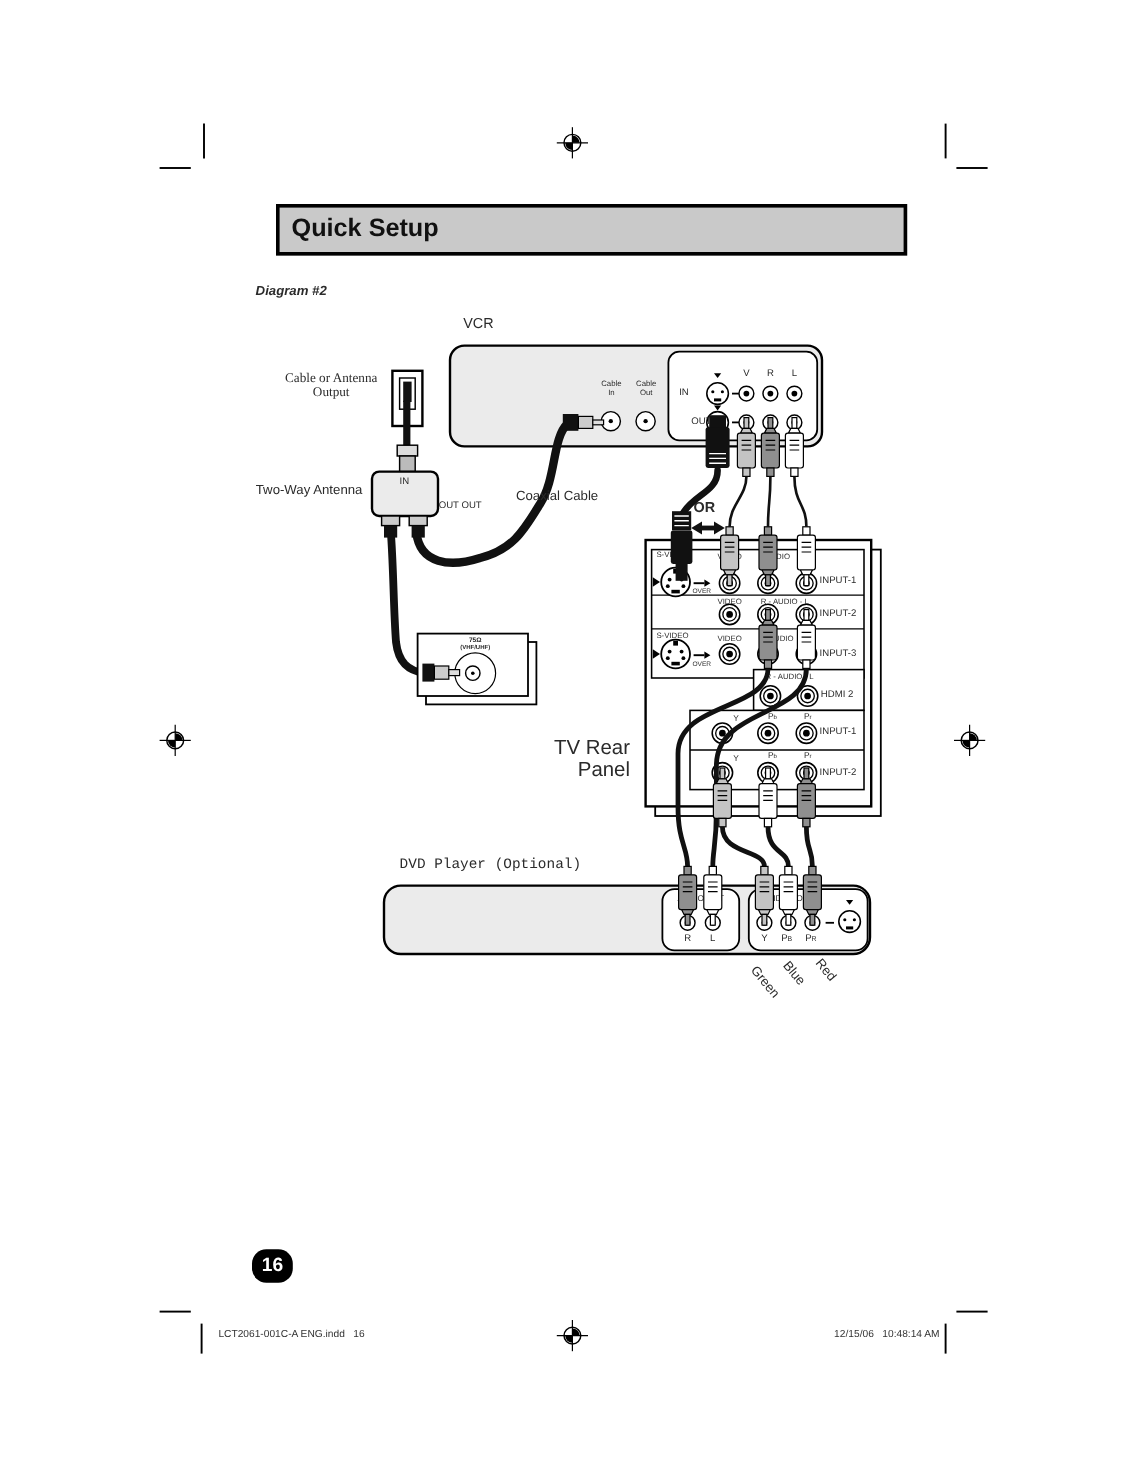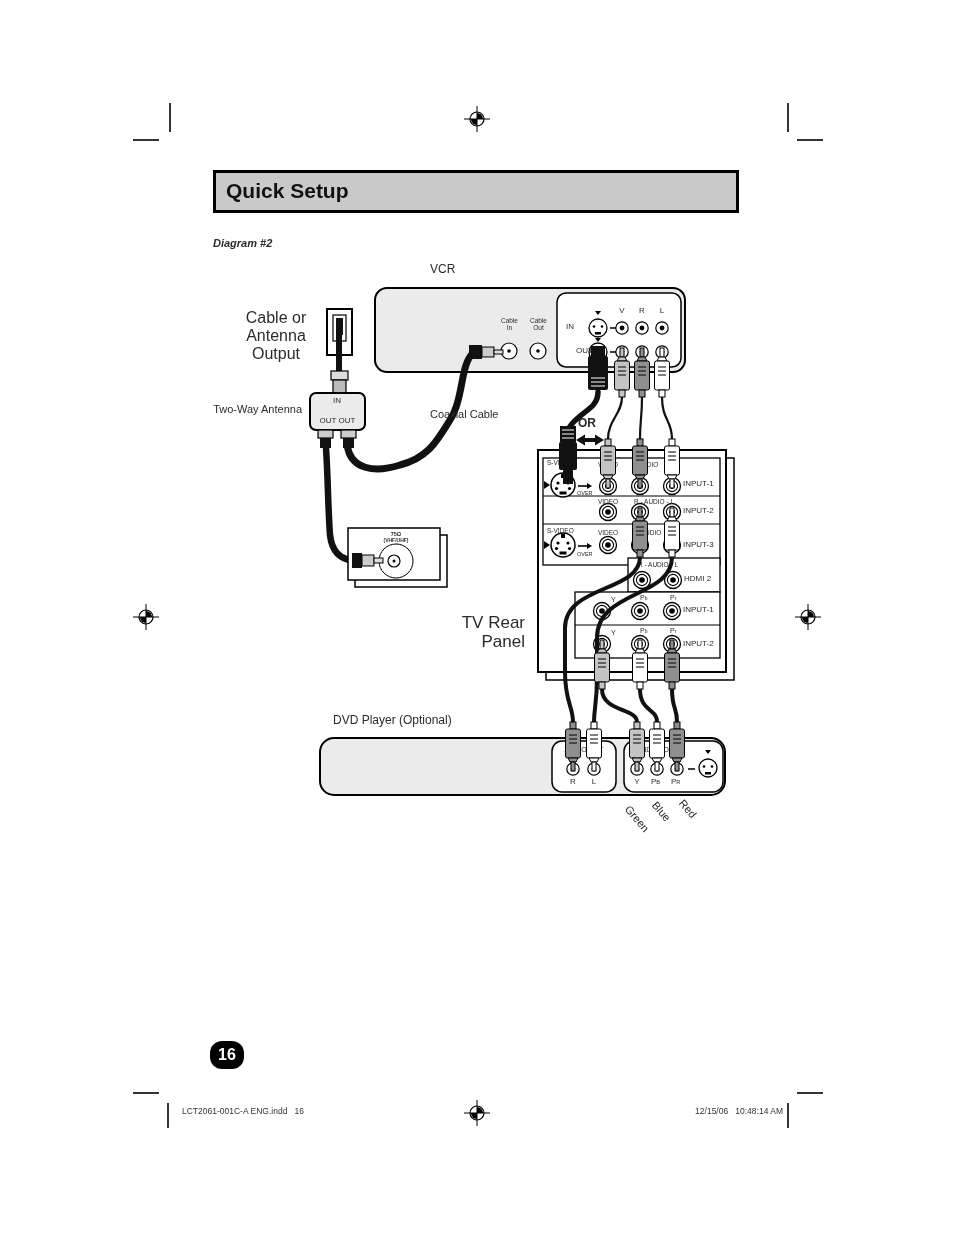--- a/index.html
+++ b/index.html
@@ -3,21 +3,21 @@
 <meta charset="utf-8">
 <style>
   html,body{margin:0;padding:0;background:#fff;}
   .page{position:relative;width:954px;height:1235px;background:#ffffff;overflow:hidden;
         font-family:"Liberation Sans", sans-serif;color:#2b2b2b;}
   svg.layer{position:absolute;left:0;top:0;z-index:1;}
   svg.overlay{z-index:3;}
   .lbl{position:absolute;z-index:2;white-space:pre-line;line-height:1.12;color:#2b2b2b;}
   .ctr{text-align:center;}
   .rt{text-align:right;}
-  .title-bar{position:absolute;left:213px;top:170px;width:520px;height:37px;z-index:2;
+  .title-bar{position:absolute;left:230px;top:170px;width:520px;height:37px;z-index:2;
              background:#c9c9c9;border:3px solid #000;}
   .title-bar span{display:block;margin:6px 0 0 10px;font-size:21px;font-weight:bold;color:#111;}
   .diagram{left:213px;top:237px;font-size:11px;font-weight:bold;font-style:italic;}
   .pgnum{position:absolute;left:210px;top:1041px;width:34px;height:28px;background:#000;
          z-index:2;text-align:center;border-radius:12px;}
   .pgnum span{color:#fff;font-weight:bold;font-size:16px;line-height:28px;}
   .foot{font-size:8.5px;color:#333;}
   .sub{font-size:72%;}
   .rot{transform-origin:0 0;transform:rotate(50deg);}
 </style>
@@ -197,26 +197,26 @@
       <polygon points="705,750 711,750 708,754" fill="#000"></polygon>
       <use href="#svJackSm" x="708" y="768"></use>
     </g>
   </svg>
 
   <div class="title-bar">
     <span>Quick Setup</span>
   </div>
   <div class="lbl diagram">Diagram #2</div>
 
-  <div class="lbl" style="left:386px;top:263px;font-size:12px;margin-left:44px;">VCR</div>
-  <div class="lbl ctr" style="left:220px;top:309px;width:112px;font-size:16px;">Cable or Antenna
+  <div class="lbl" style="left:386px;top:263px;font-size:12px;">VCR</div>
+  <div class="lbl ctr" style="left:220px;top:309px;width:112px;font-size:11px;font-family:Liberation Serif, serif;">Cable or Antenna
 Output</div>
   <div class="lbl rt" style="left:212px;top:403px;width:90px;font-size:11px;">Two-Way Antenna</div>
   <div class="lbl ctr" style="left:322px;top:397px;width:30px;font-size:8px;">IN</div>
-  <div class="lbl ctr" style="left:310px;top:417px;width:55px;font-size:8px;">OUT OUT</div>
+  <div class="lbl ctr" style="left:310px;top:417px;width:55px;font-size:8px;padding-left:46px;">OUT OUT</div>
   <div class="lbl" style="left:430px;top:408px;font-size:11px;">Coaxial Cable</div>
   <div class="lbl ctr" style="left:376px;top:531px;width:40px;font-size:5.5px;font-weight:bold;">75Ω</div>
   <div class="lbl ctr" style="left:374px;top:538px;width:44px;font-size:5px;font-weight:bold;">(VHF/UHF)</div>
 
   <div class="lbl ctr" style="left:497px;top:317px;width:25px;font-size:6.5px;">Cable
 In</div>
   <div class="lbl ctr" style="left:526px;top:317px;width:25px;font-size:6.5px;">Cable
 Out</div>
   <div class="lbl" style="left:566px;top:323px;font-size:8px;">IN</div>
   <div class="lbl" style="left:560px;top:347px;font-size:8px;margin-left:16px;">OUT</div>
@@ -244,21 +244,21 @@
   <div class="lbl" style="left:684px;top:575px;font-size:8px;">HDMI 2</div>
   <div class="lbl" style="left:611px;top:596px;font-size:7px;">Y</div>
   <div class="lbl" style="left:640px;top:594px;font-size:7px;"><span>P</span><span class="sub">b</span></div>
   <div class="lbl" style="left:670px;top:594px;font-size:7px;"><span>P</span><span class="sub">r</span></div>
   <div class="lbl" style="left:683px;top:606px;font-size:8px;">INPUT-1</div>
   <div class="lbl" style="left:611px;top:629px;font-size:7px;">Y</div>
   <div class="lbl" style="left:640px;top:627px;font-size:7px;"><span>P</span><span class="sub">b</span></div>
   <div class="lbl" style="left:670px;top:627px;font-size:7px;"><span>P</span><span class="sub">r</span></div>
   <div class="lbl" style="left:683px;top:640px;font-size:8px;">INPUT-2</div>
 
-  <div class="lbl" style="left:333px;top:714px;font-size:12px;">DVD Player (Optional)</div>
+  <div class="lbl" style="left:333px;top:714px;font-size:12px;font-family:Liberation Mono, monospace;">DVD Player (Optional)</div>
   <div class="lbl ctr" style="left:552px;top:746px;width:64px;font-size:7px;">AUDIO OUT</div>
   <div class="lbl ctr" style="left:614px;top:746px;width:90px;font-size:7px;">VIDEO OUT</div>
   <div class="lbl ctr" style="left:567px;top:778px;width:12px;font-size:8px;">R</div>
   <div class="lbl ctr" style="left:588px;top:778px;width:12px;font-size:8px;">L</div>
   <div class="lbl ctr" style="left:631px;top:778px;width:12px;font-size:8px;">Y</div>
   <div class="lbl" style="left:651px;top:778px;font-size:8px;"><span>P</span><span class="sub">B</span></div>
   <div class="lbl" style="left:671px;top:778px;font-size:8px;"><span>P</span><span class="sub">R</span></div>
   <div class="lbl rot" style="left:632px;top:803px;font-size:11px;">Green</div>
   <div class="lbl rot" style="left:659px;top:799px;font-size:11px;">Blue</div>
   <div class="lbl rot" style="left:686px;top:797px;font-size:11px;">Red</div>

